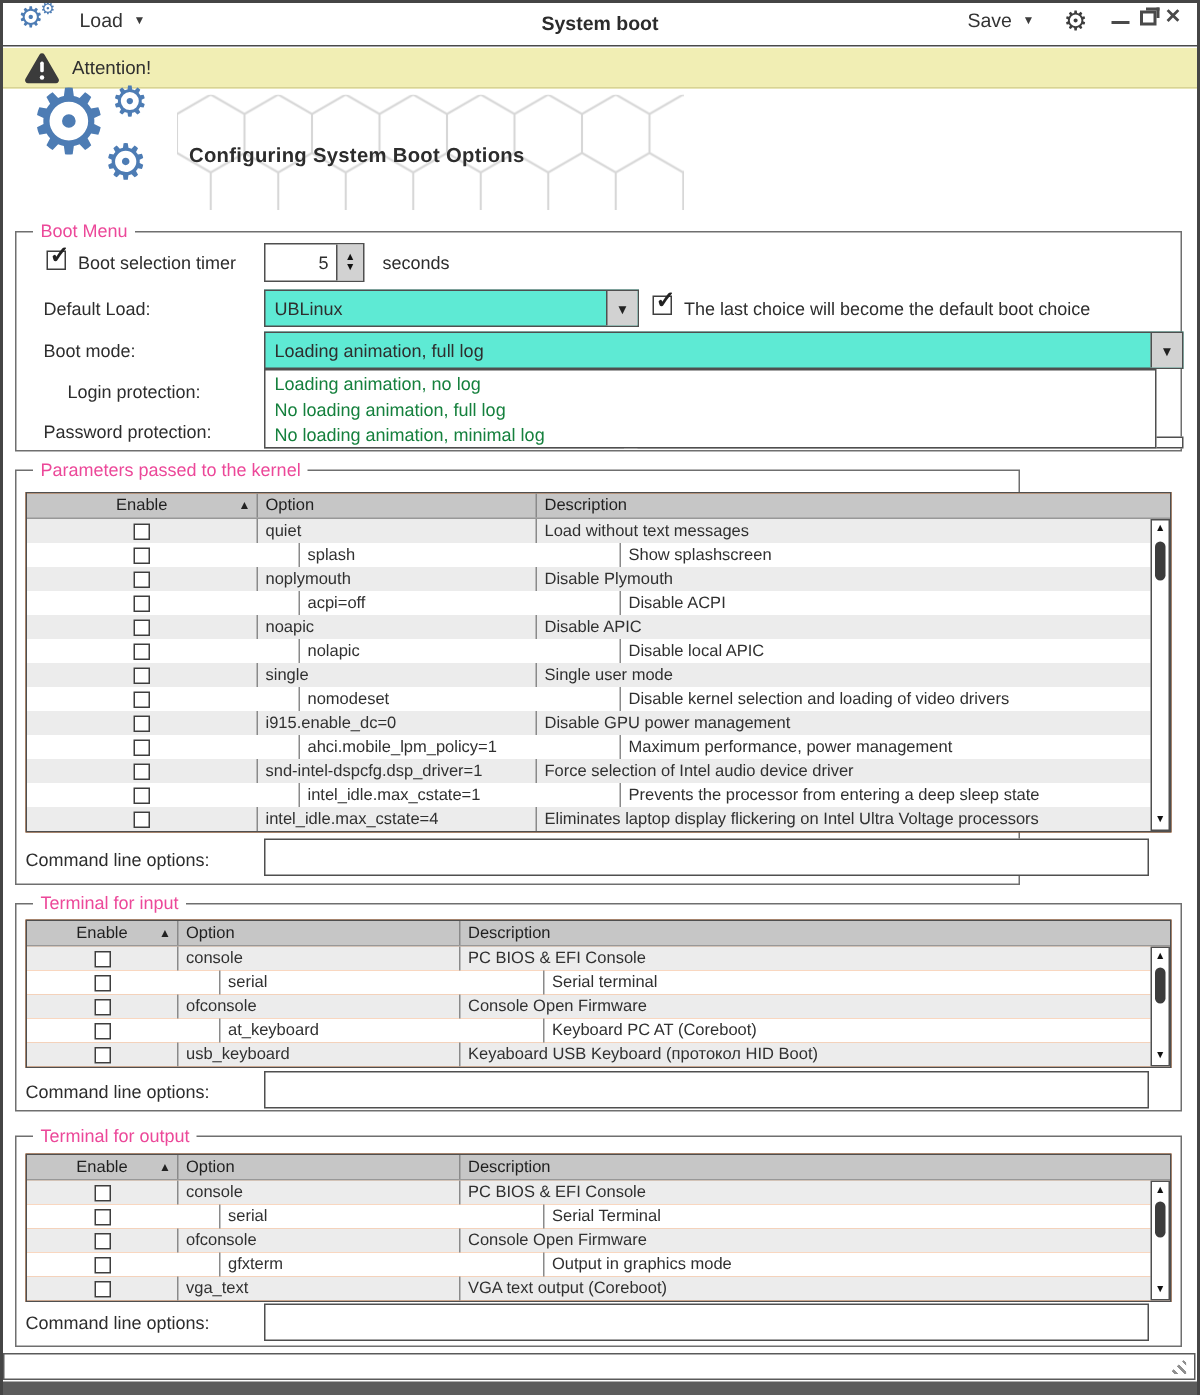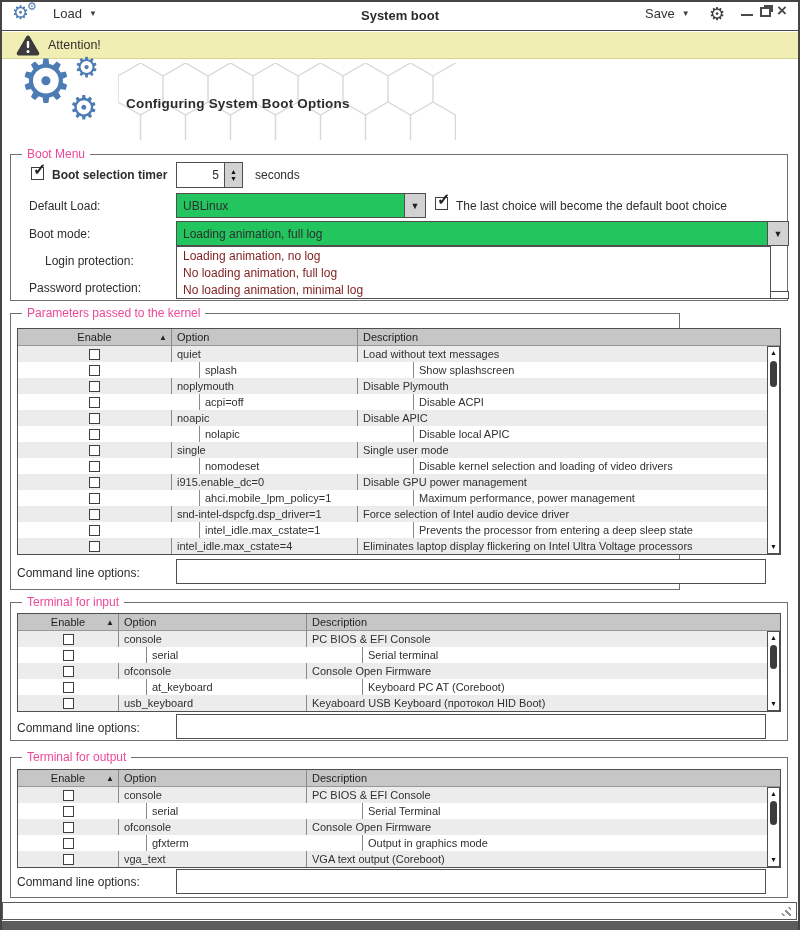--- a/index.html
+++ b/index.html
@@ -35,31 +35,31 @@
   .group { position:absolute; border:1px solid #6f6f6f; background:#fff; }
   .legend { position:absolute; top:-8px; left:11px; background:#fff; padding:0 5px; font-size:12px; color:#ec4899; white-space:nowrap; }
   .lbl { position:absolute; font-size:12px; color:#2d2d2d; white-space:nowrap; }
 
   
   .cb { position:relative; display:inline-block; width:13px; height:13px; background:#fff; border:1.4px solid #3e3e3e; }
   .cb.small { width:11px; height:11px; border-width:1.2px; }
   .cb.checked::after { content:"\2713"; position:absolute; left:1px; top:-8px; font-size:16px; font-weight:bold; color:#222; }
 
   
-  .combo { position:absolute; background:#22c55e; border:1px solid #4f4f4f; display:flex; align-items:stretch; }
+  .combo { position:absolute; background:#5eead4; border:1px solid #4f4f4f; display:flex; align-items:stretch; }
   .combo .val { flex:1; padding:0 6px; font-size:12px; display:flex; align-items:center; white-space:nowrap; overflow:hidden; }
   .combo .btn { width:21px; background:#d2d2d2; border-left:1px solid #4f4f4f; display:flex; align-items:center; justify-content:center; font-size:9px; color:#222; }
   .spin { position:absolute; border:1px solid #4f4f4f; background:#fff; display:flex; }
   .spin .val { flex:1; font-size:12px; display:flex; align-items:center; justify-content:flex-end; padding-right:5px; }
   .spin .btn { width:18px; background:#d2d2d2; border-left:1px solid #4f4f4f; display:flex; flex-direction:column; align-items:center; justify-content:center; font-size:7px; line-height:7px; color:#111; }
   .tinput { position:absolute; border:1px solid #4f4f4f; background:#fff; font-size:12px; padding:0 5px; font-family:"Liberation Sans",sans-serif; }
 
   
   .dlist { position:absolute; background:#fff; border:1px solid #4f4f4f; z-index:10; display:flex; flex-direction:column; }
-  .ditem { flex:1; display:flex; align-items:center; padding:0 6px; font-size:12px; color:#7f1d1d; white-space:nowrap; }
+  .ditem { flex:1; display:flex; align-items:center; padding:0 6px; font-size:12px; color:#15803d; white-space:nowrap; }
   .sliver { position:absolute; background:#fff; border:1px solid #4f4f4f; z-index:1; }
 
   
   .tbl { position:absolute; border:1px solid #4f4f4f; background:#f97316; }
   .thead { display:grid; height:17px; background:#c6c6c6; border-bottom:1px solid #989898; font-size:11px; color:#1f1f1f; }
   .trow { display:grid; height:16px; font-size:11px; color:#303030; }
   .trow.odd { background:#ececec; } .trow.even { background:#fff;gap:28px; }
   .kernel .thead, .kernel .trow { grid-template-columns:153px 186px 1fr; }
   .term .thead, .term .trow { grid-template-columns:100px 188px 1fr; }
   .tcell { display:flex; align-items:center; height:100%; overflow:hidden; white-space:nowrap; }
@@ -123,21 +123,21 @@
       </pattern>
     </defs>
     <rect x="0" y="0" width="338" height="77" fill="url(#hexp)"></rect>
   </svg>
   <div id="hdr-title">Configuring System Boot Options</div>
 
   <div class="group" style="left:10px; top:154px; width:778px; height:147px;">
     <span class="legend">Boot Menu</span>
 
     <span class="cb checked" style="position:absolute; left:20px; top:12px;"></span>
-    <span class="lbl" style="left:41px; top:13px;font-weight:bold;">Boot selection timer</span>
+    <span class="lbl" style="left:41px; top:13px;">Boot selection timer</span>
     <div class="spin" style="left:165px; top:7px; width:67px; height:26px;">
       <span class="val">5</span>
       <span class="btn">▲<br>▼</span>
     </div>
     <span class="lbl" style="left:244px; top:13px;">seconds</span>
 
     <span class="lbl" style="left:18px; top:44px;">Default Load:</span>
     <div class="combo" style="left:165px; top:38px; width:250px; height:25px;">
       <span class="val">UBLinux</span>
       <span class="btn">▼</span>

